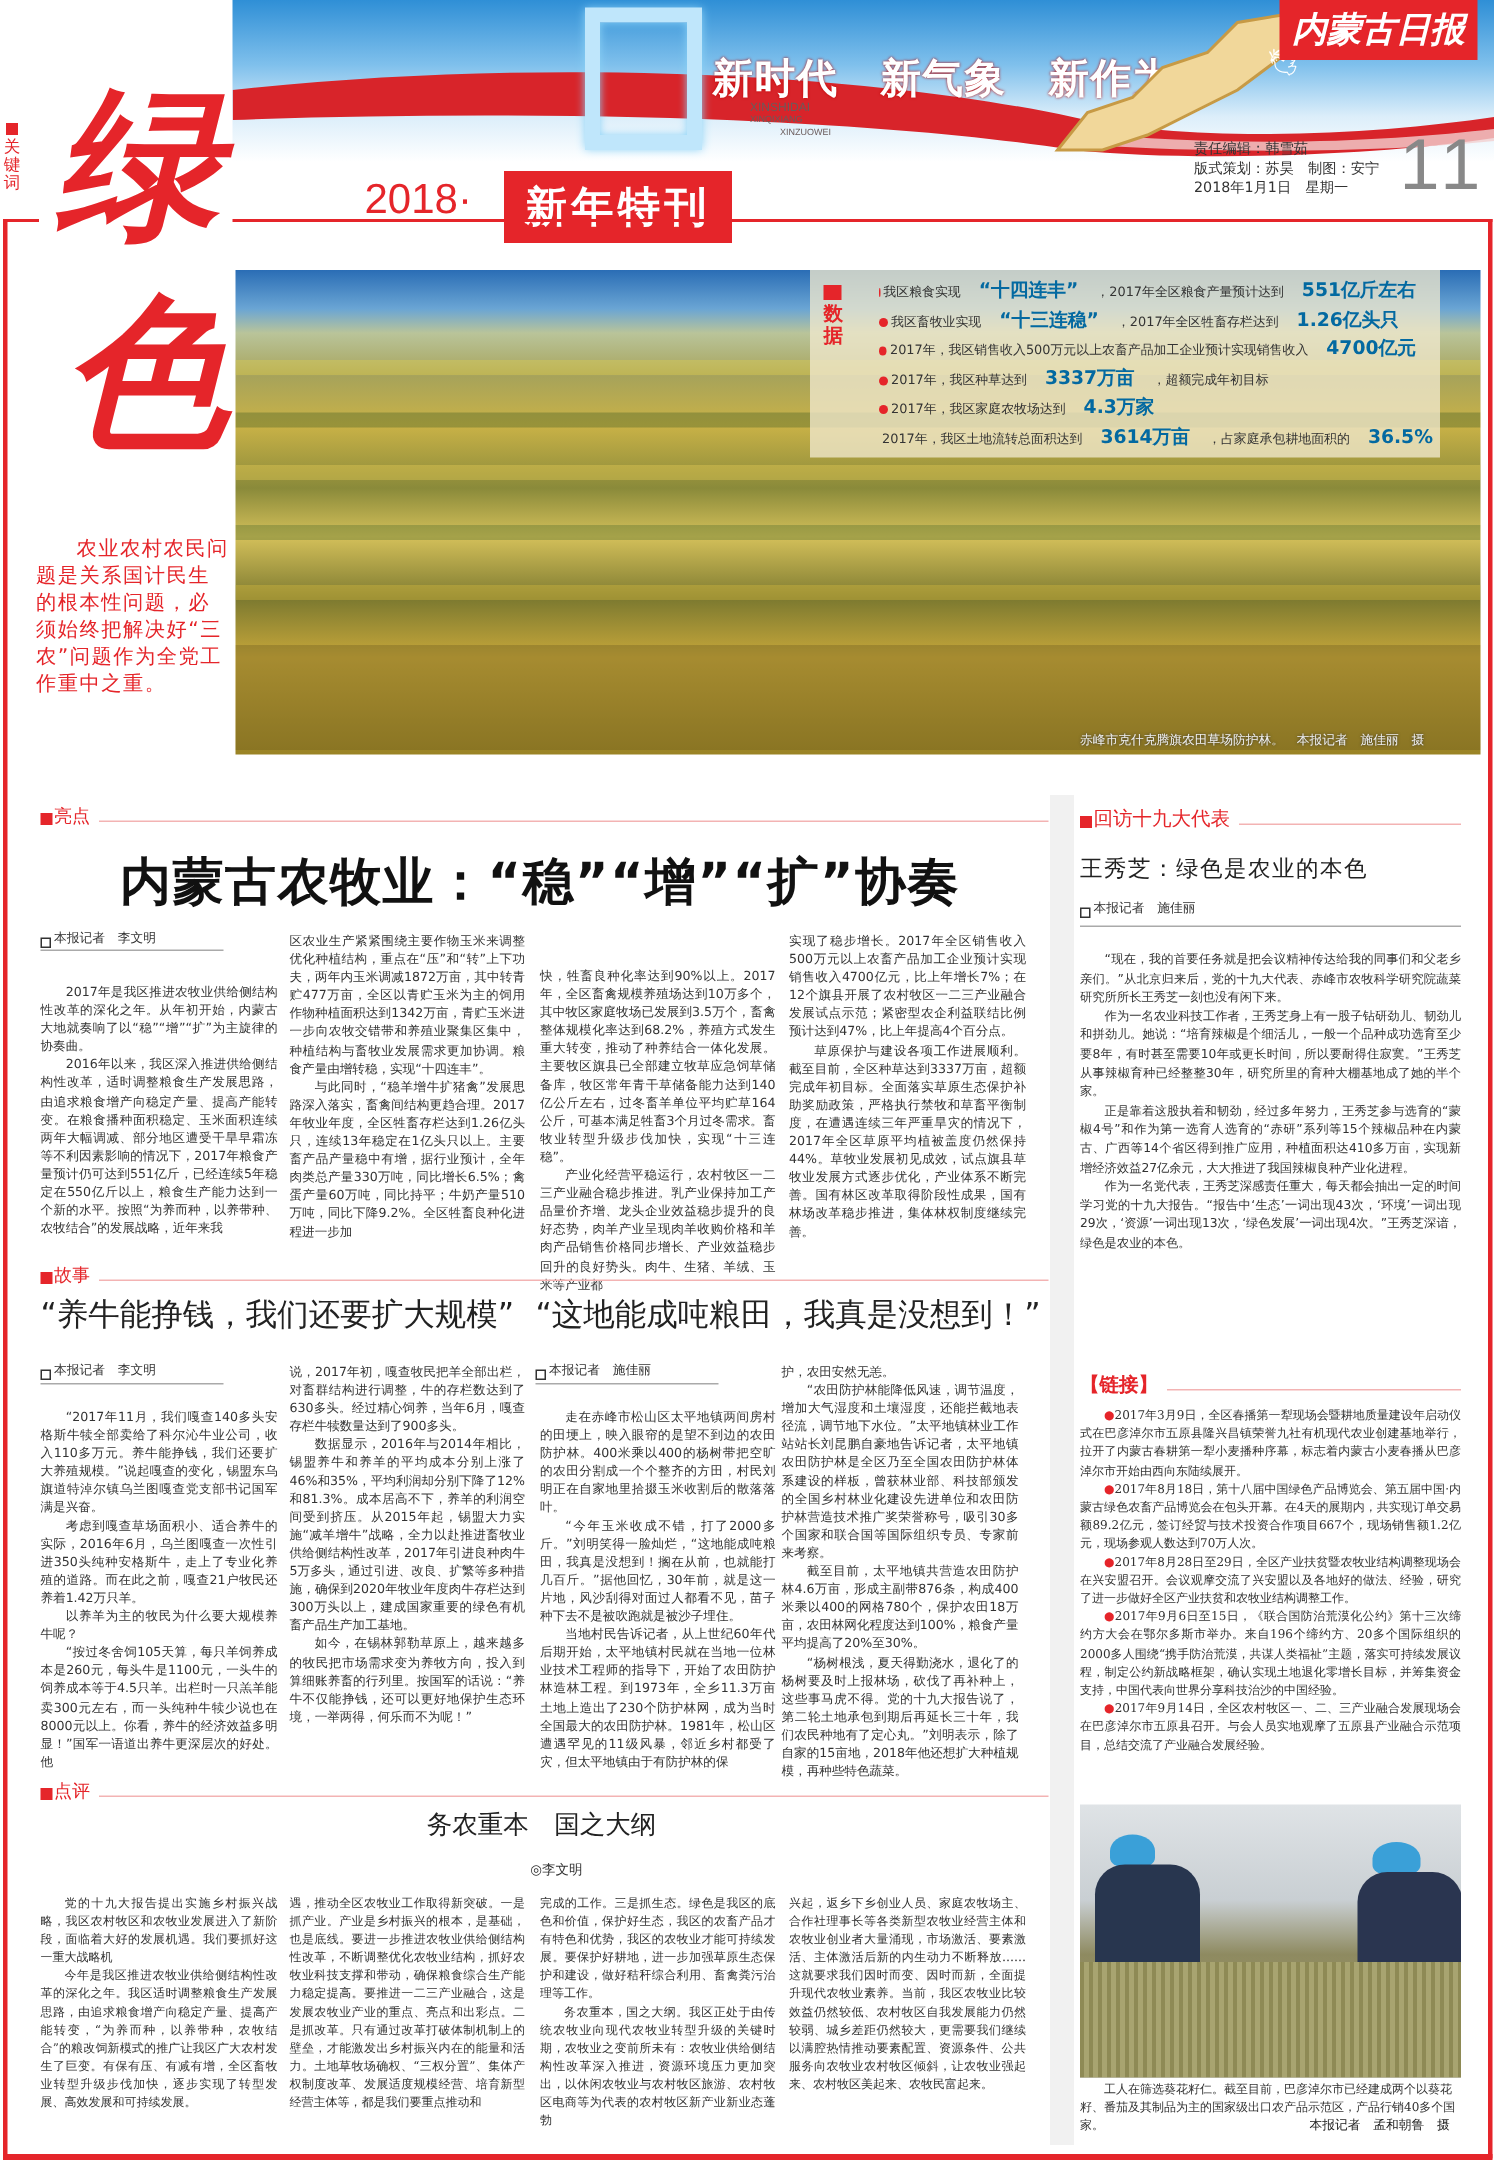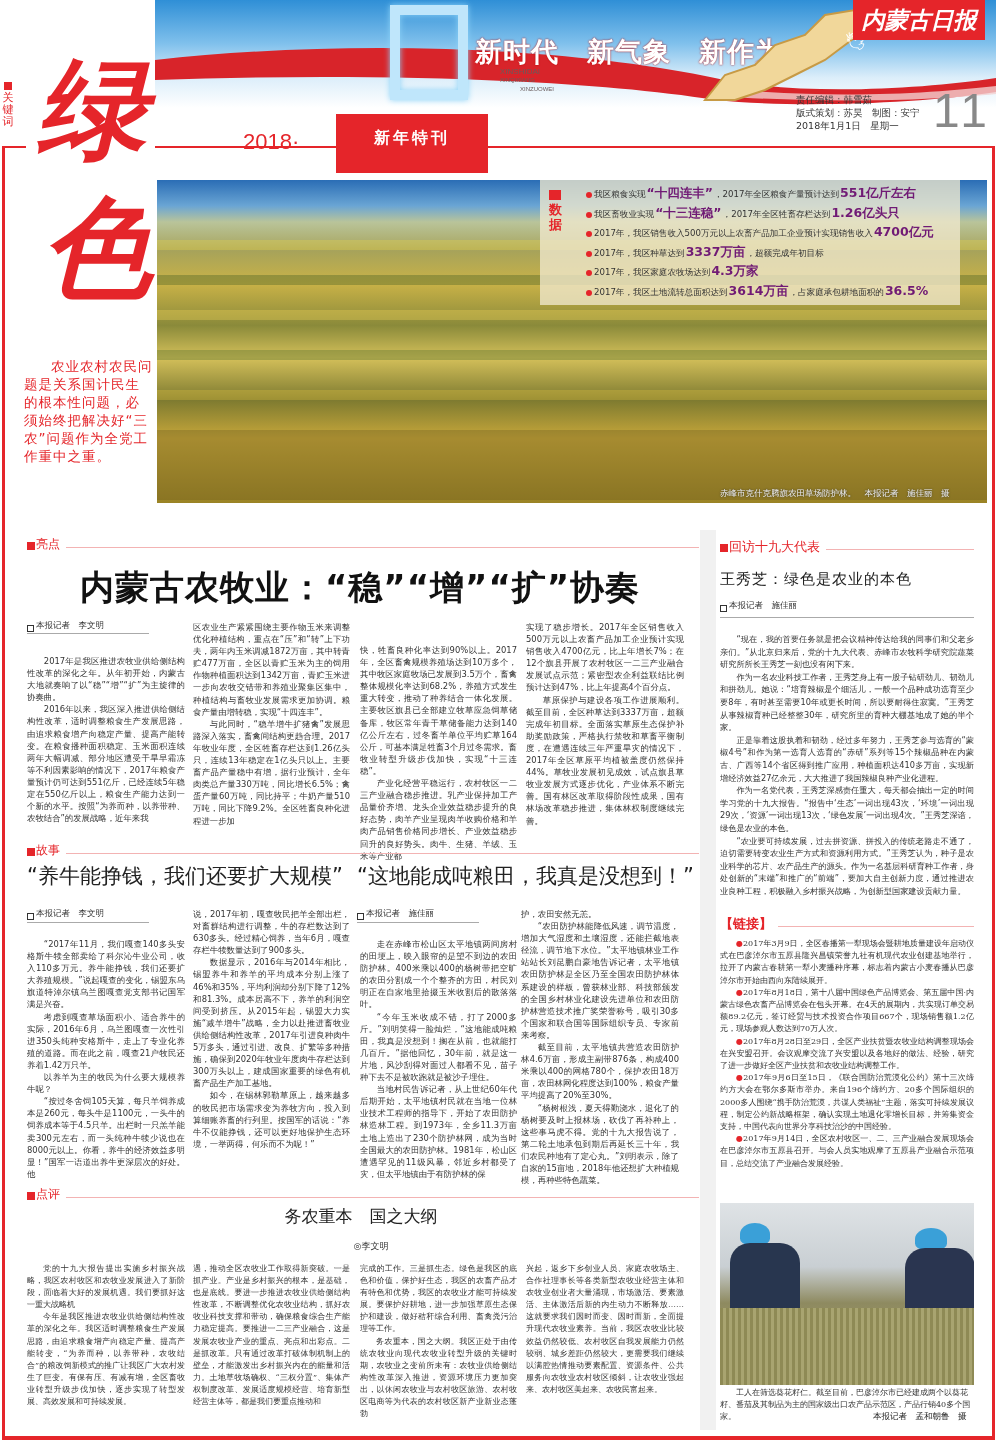--- a/index.html
+++ b/index.html
@@ -7,22 +7,22 @@
 body{position:relative;font-family:"DejaVu Sans","Liberation Sans",sans-serif;color:#222}
 .abs{position:absolute}
 
 .banner{left:155px;top:0;width:841px;height:108px;background:linear-gradient(180deg,#2f8fd6 0%,#7fc0ec 40%,#dceefa 72%,#ffffff 100%);overflow:hidden}
 .ribbon{left:0;top:38px;width:841px;height:70px}
 .frame-sq{left:235px;top:5px;width:78px;height:95px;border:10px solid #bfe6fb;box-shadow:0 0 6px #8cd3f7, inset 0 0 6px #8cd3f7}
 .slogan{left:320px;top:34px;font-size:27px;font-weight:bold;color:#fff;letter-spacing:1px;text-shadow:0 0 2px #b00;font-family:"DejaVu Serif",serif}
 .pinyin{left:345px;top:67px;font-size:8px;color:#6a5b5b;line-height:9px;font-family:"Liberation Sans",sans-serif}
 .map{left:540px;top:5px;width:175px;height:100px}
 .logo-box{left:853px;top:0;width:132px;height:40px;background:#e5252a;color:#fff;font-family:"DejaVu Serif",serif;font-style:italic;font-weight:bold;font-size:23px;text-align:center;line-height:40px}
-.year{left:243px;top:129px;font-size:22px;color:#e5252a;font-family:"Liberation Sans",sans-serif}
-.special{left:336px;top:114px;width:152px;height:59px;background:#e5252a;color:#fff;font-size:16px;font-weight:bold;line-height:48px;text-align:center;letter-spacing:3px}
+.year{left:243px;top:117px;font-size:28px;color:#e5252a;font-family:"Liberation Sans",sans-serif}
+.special{left:336px;top:114px;width:152px;height:48px;background:#e5252a;color:#fff;font-size:28px;font-weight:bold;line-height:48px;text-align:center;letter-spacing:3px}
 .editor{left:796px;top:93px;font-size:9.5px;line-height:13px;color:#333}
 .pageno{left:933px;top:83px;font-size:48px;color:#888;font-family:"Liberation Sans",sans-serif;letter-spacing:4px}
 
 .kw-label{left:2px;top:82px;width:12px;font-size:11px;line-height:12px;color:#e5252a;text-align:center}
 .kw-sq{left:4px;top:82px;width:8px;height:8px;background:#e5252a}
 .kw-big1{left:36px;top:36px;font-size:110px;color:#e5252a;font-family:"DejaVu Serif",serif;font-weight:bold;font-style:italic}
 .kw-big2{left:42px;top:175px;font-size:110px;color:#e5252a;font-family:"DejaVu Serif",serif;font-weight:bold;font-style:italic}
 
 .frame-top-l{left:2px;top:146px;width:24px;height:2px;background:#e5252a}
 .frame-top-r{left:155px;top:146px;width:840px;height:2px;background:#e5252a}
@@ -32,21 +32,21 @@
 .intro{left:24px;top:357px;width:130px;font-size:13.5px;line-height:18px;color:#e5252a;text-indent:2em;letter-spacing:1px}
 
 .hero{left:157px;top:180px;width:830px;height:323px;overflow:hidden;background:linear-gradient(180deg,#2a6db5 0%,#6aa5d4 8%,#b9c49a 13%,#a7a35a 22%,#c9b247 32%,#8a8a3a 45%,#d4c05a 55%,#7d7a30 68%,#c7a73a 80%,#9a8325 100%)}
 .hero .stripe{position:absolute;left:0;width:100%;height:10px;opacity:.35}
 .data-box{left:540px;top:180px;width:420px;height:125px;background:rgba(240,232,205,0.78)}
 .data-tag{left:549px;top:192px;width:12px;font-size:13px;line-height:15px;color:#e5252a;font-weight:bold}
 .data-tag-sq{left:549px;top:190px;width:12px;height:10px;background:#e5252a}
 .data-list{left:586px;top:185px;width:370px}
 .data-item{height:19.5px;display:flex;align-items:baseline;font-size:8.6px;color:#333;white-space:nowrap}
 .data-item .dot{display:inline-block;width:6px;height:6px;background:#e5252a;border-radius:50%;margin-right:2px;position:relative;top:1px}
-.data-item .hl{color:#701a75;font-size:12.5px;font-weight:bold;margin:0 1px}
+.data-item .hl{color:#0369a1;font-size:12.5px;font-weight:bold;margin:0 12px}
 .hero-cap{left:720px;top:488px;font-size:8.5px;color:#f0f0f0;text-shadow:0 0 2px #333}
 
 .sec{display:flex;align-items:flex-end}
 .sec .sq{width:8px;height:8px;background:#e5252a;margin-right:1px;margin-bottom:1px}
 .sec .lbl{font-size:12px;color:#e5252a;line-height:13px}
 .sec .rule{flex:1;height:1px;background:#f3b3b3;margin-left:6px;margin-bottom:3px}
 .headline{font-weight:bold;color:#111;font-family:"DejaVu Sans",sans-serif}
 .byline{font-size:8.5px;color:#333;display:flex;align-items:flex-end}
 .byline .box{width:7px;height:7px;border:1px solid #333;margin-right:2px}
 .byline-rule{height:1px;background:#aaa}
@@ -194,21 +194,20 @@
 <div class="abs byline" style="left:720px;top:600px;width:254px">
     <span class="box"></span>
     <span>本报记者　施佳丽</span>
   </div>
 <div class="abs byline-rule" style="left:720px;top:617px;width:254px"></div>
 <div class="abs col" style="left:720px;top:633px;width:254px;font-size:8.2px;line-height:12.6px">
   <p>“现在，我的首要任务就是把会议精神传达给我的同事们和父老乡亲们。”从北京归来后，党的十九大代表、赤峰市农牧科学研究院蔬菜研究所所长王秀芝一刻也没有闲下来。</p>
   <p>作为一名农业科技工作者，王秀芝身上有一股子钻研劲儿、韧劲儿和拼劲儿。她说：“培育辣椒是个细活儿，一般一个品种成功选育至少要8年，有时甚至需要10年或更长时间，所以要耐得住寂寞。”王秀芝从事辣椒育种已经整整30年，研究所里的育种大棚基地成了她的半个家。</p>
   <p>正是靠着这股执着和韧劲，经过多年努力，王秀芝参与选育的“蒙椒4号”和作为第一选育人选育的“赤研”系列等15个辣椒品种在内蒙古、广西等14个省区得到推广应用，种植面积达410多万亩，实现新增经济效益27亿余元，大大推进了我国辣椒良种产业化进程。</p>
   <p>作为一名党代表，王秀芝深感责任重大，每天都会抽出一定的时间学习党的十九大报告。“报告中‘生态’一词出现43次，‘环境’一词出现29次，‘资源’一词出现13次，‘绿色发展’一词出现4次。”王秀芝深谙，绿色是农业的本色。</p>
-  <p>“农业要可持续发展，过去拼资源、拼投入的传统老路走不通了，迫切需要转变农业生产方式和资源利用方式。”王秀芝认为，种子是农业科学的芯片、农产品生产的源头。作为一名基层科研育种工作者，身处创新的“末端”和推广的“前端”，要加大自主创新力度，通过推进农业良种工程，积极融入乡村振兴战略，为创新型国家建设贡献力量。</p>
 </div>
 
 <div class="abs sec" style="left:720px;top:917px;width:254px">
   <span class="lbl" style="font-size:13px;font-weight:bold">【链接】</span>
     <span class="rule"></span>
 </div>
 <div class="abs" style="left:720px;top:938px;width:254px">
   <p class="link-item"><span class="bullet">●</span><span>2017年3月9日，全区春播第一犁现场会暨耕地质量建设年启动仪式在巴彦淖尔市五原县隆兴昌镇荣誉九社有机现代农业创建基地举行，拉开了内蒙古春耕第一犁小麦播种序幕，标志着内蒙古小麦春播从巴彦淖尔市开始由西向东陆续展开。</span></p>
   <p class="link-item"><span class="bullet">●</span><span>2017年8月18日，第十八届中国绿色产品博览会、第五届中国·内蒙古绿色农畜产品博览会在包头开幕。在4天的展期内，共实现订单交易额89.2亿元，签订经贸与技术投资合作项目667个，现场销售额1.2亿元，现场参观人数达到70万人次。</span></p>
   <p class="link-item"><span class="bullet">●</span><span>2017年8月28日至29日，全区产业扶贫暨农牧业结构调整现场会在兴安盟召开。会议观摩交流了兴安盟以及各地好的做法、经验，研究了进一步做好全区产业扶贫和农牧业结构调整工作。</span></p>

